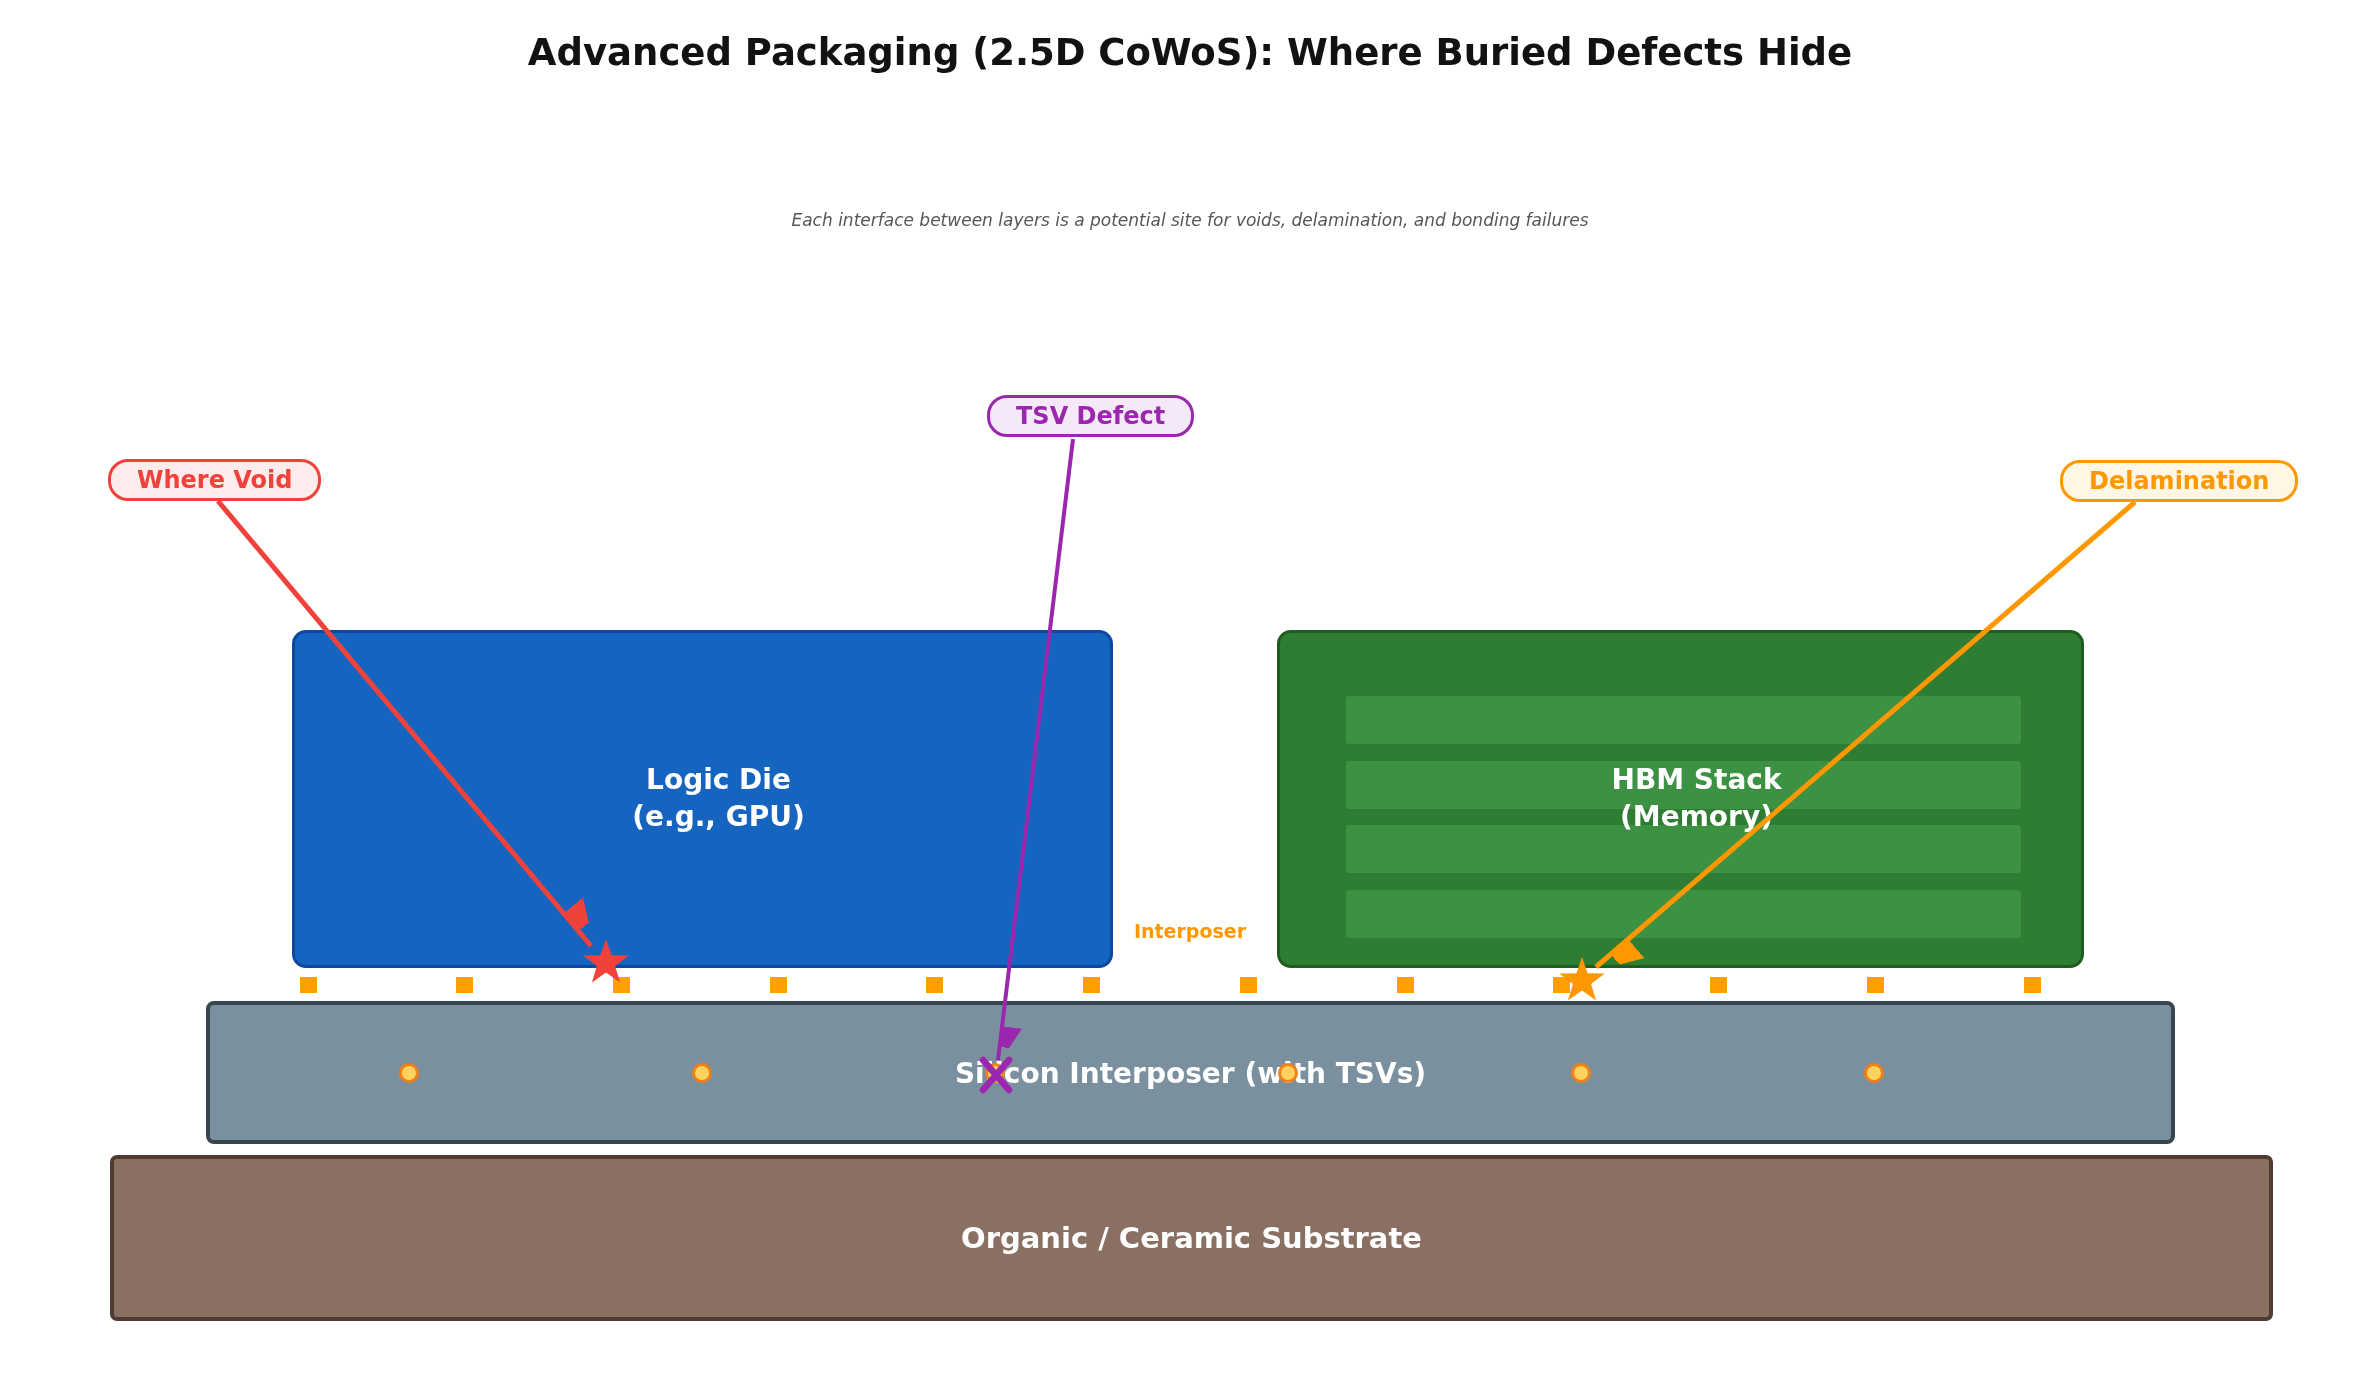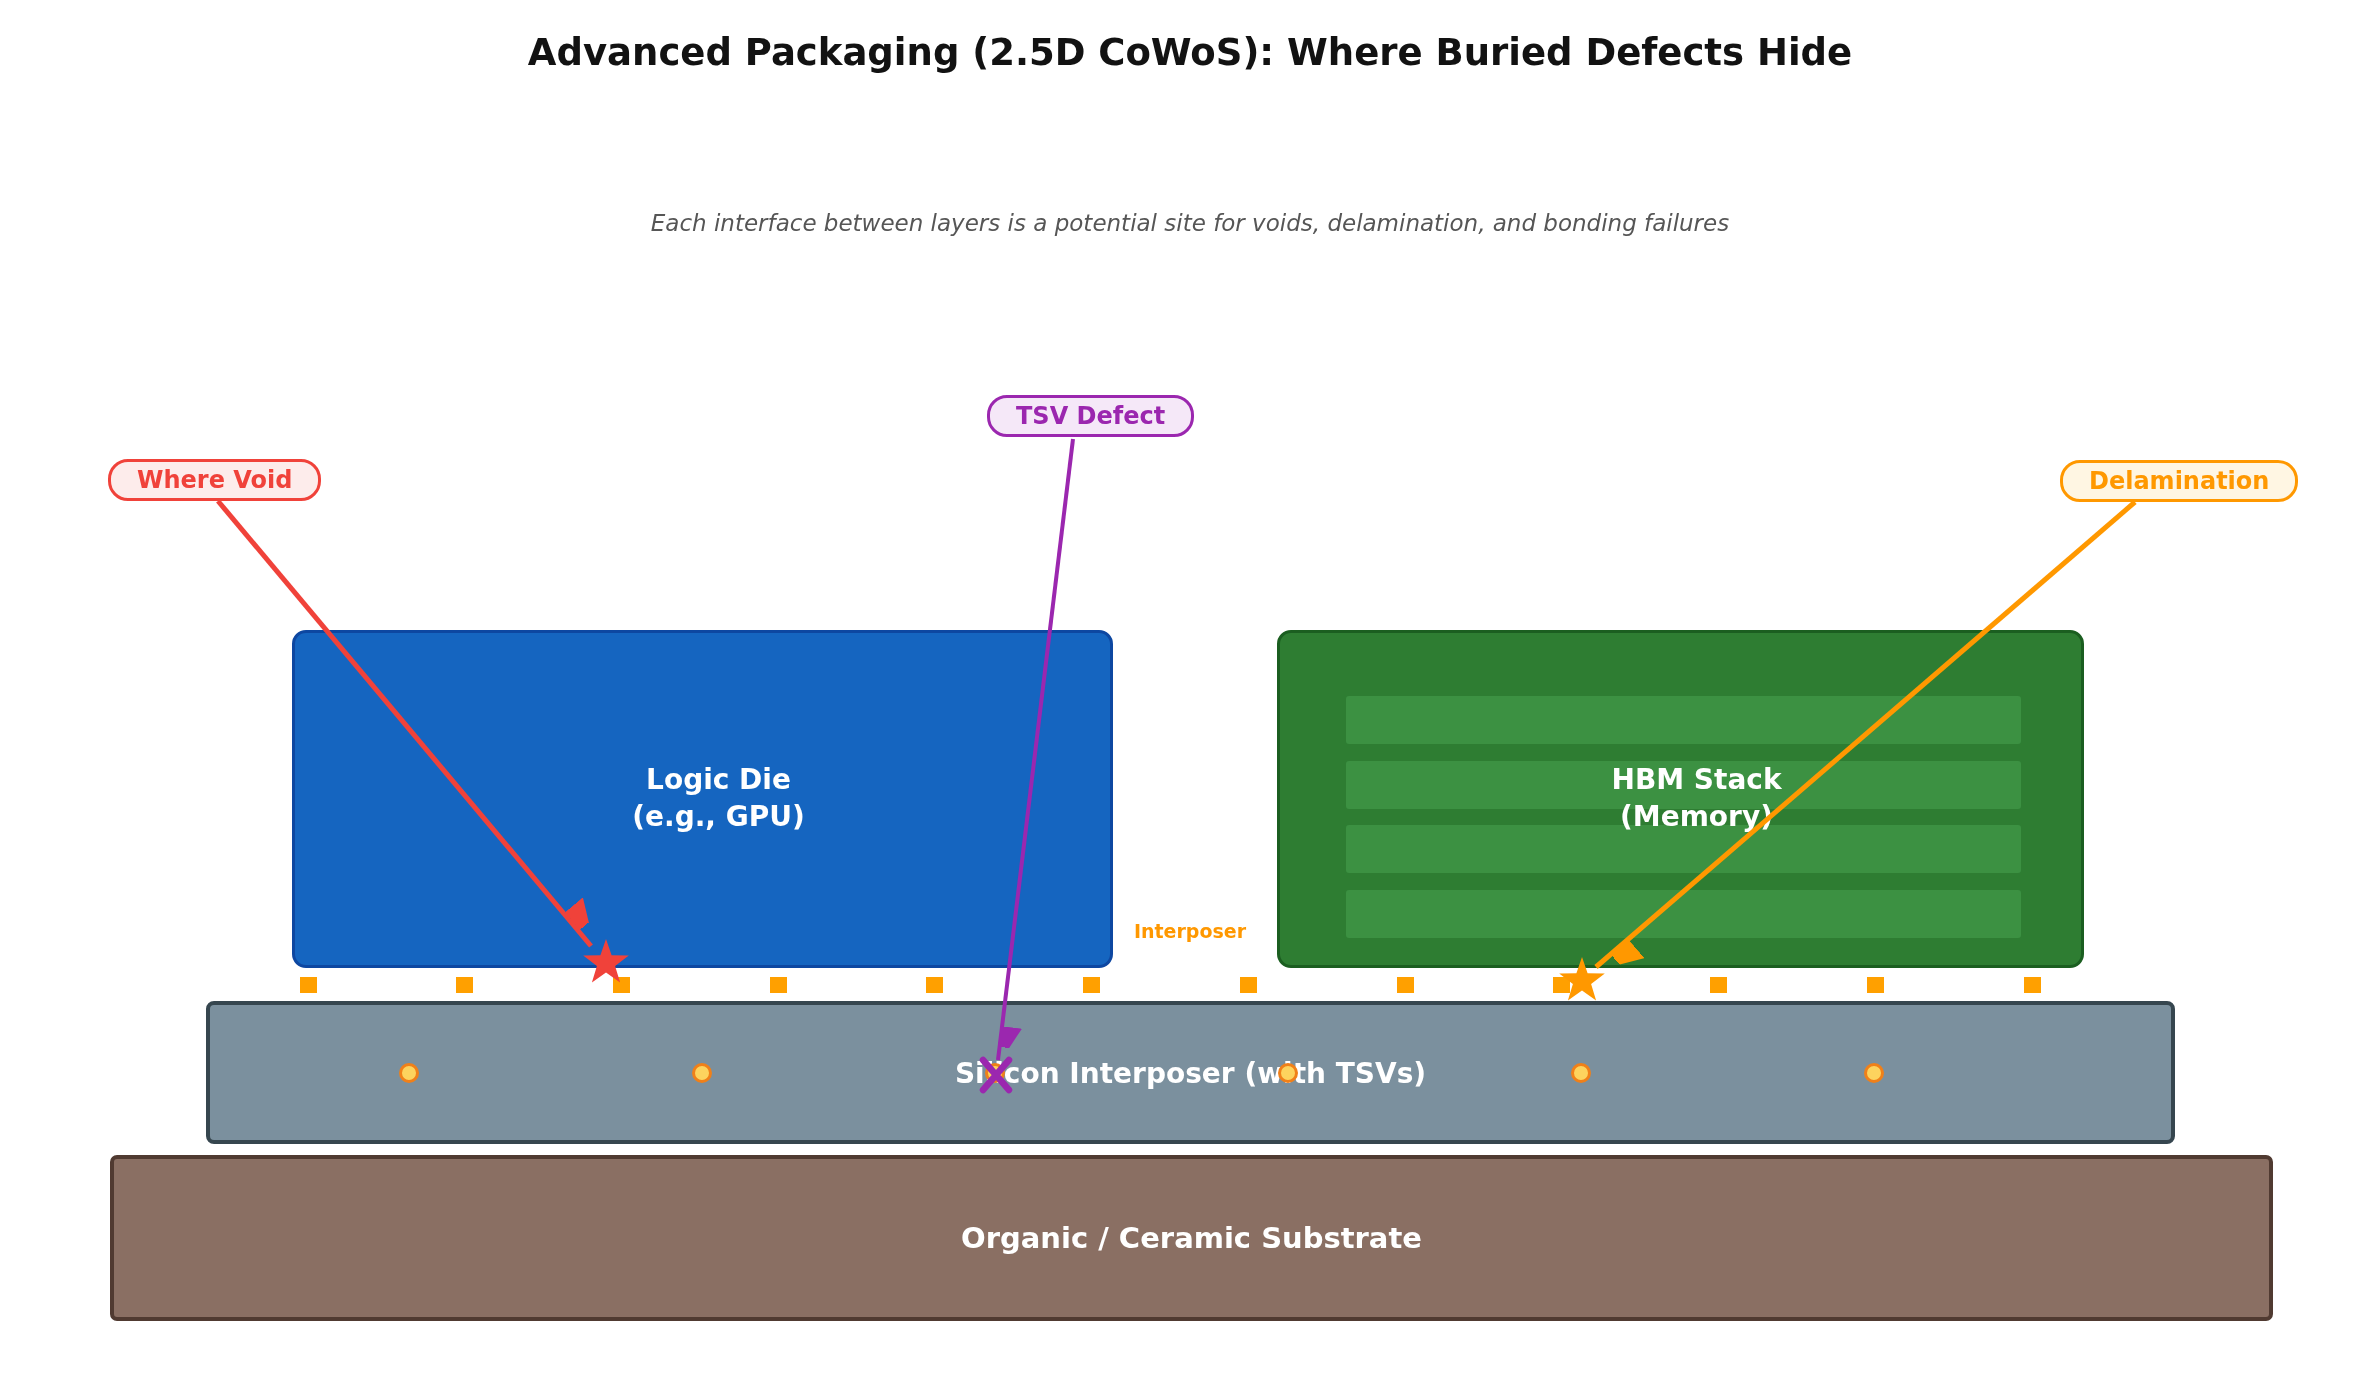--- a/index.html
+++ b/index.html
@@ -7,21 +7,21 @@
     position:relative;width:2379px;height:1380px;background:#ffffff;overflow:hidden;
     font-family:"DejaVu Sans","Liberation Sans",sans-serif;
     margin-top:18px;
   }
   .title{
     position:absolute;left:1190px;top:13px;transform:translateX(-50%);
     font-size:37px;font-weight:bold;color:#121212;white-space:nowrap;
   }
   .subtitle{
     position:absolute;left:1190px;top:192px;transform:translateX(-50%);
-    font-size:23px;font-style:italic;color:#565656;white-space:nowrap;text-align:right;
+    font-size:17px;font-style:italic;color:#565656;white-space:nowrap;text-align:right;
   }
   .callout{
     position:absolute;font-size:24px;font-weight:bold;line-height:1.25;
     padding:3px 26px;border:3px solid #22c55e;border-radius:20px;white-space:nowrap;
     background:#fff;
   }
   .die{position:absolute;top:612px;height:338px;border-radius:14px;box-sizing:border-box;}
   .die-label{
     position:absolute;left:16px;top:50%;width:100%;transform:translateY(-50%);
     text-align:center;color:#ffffff;font-size:28px;font-weight:bold;line-height:1.32;

